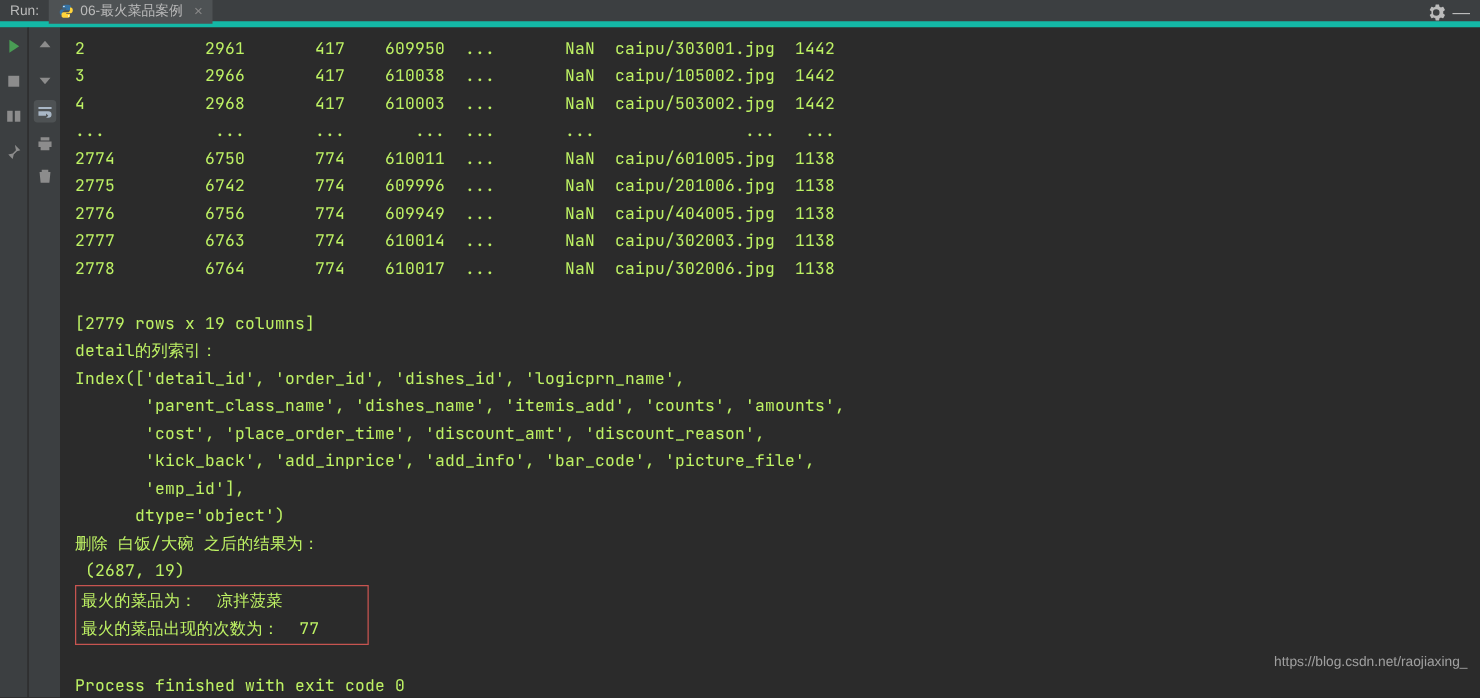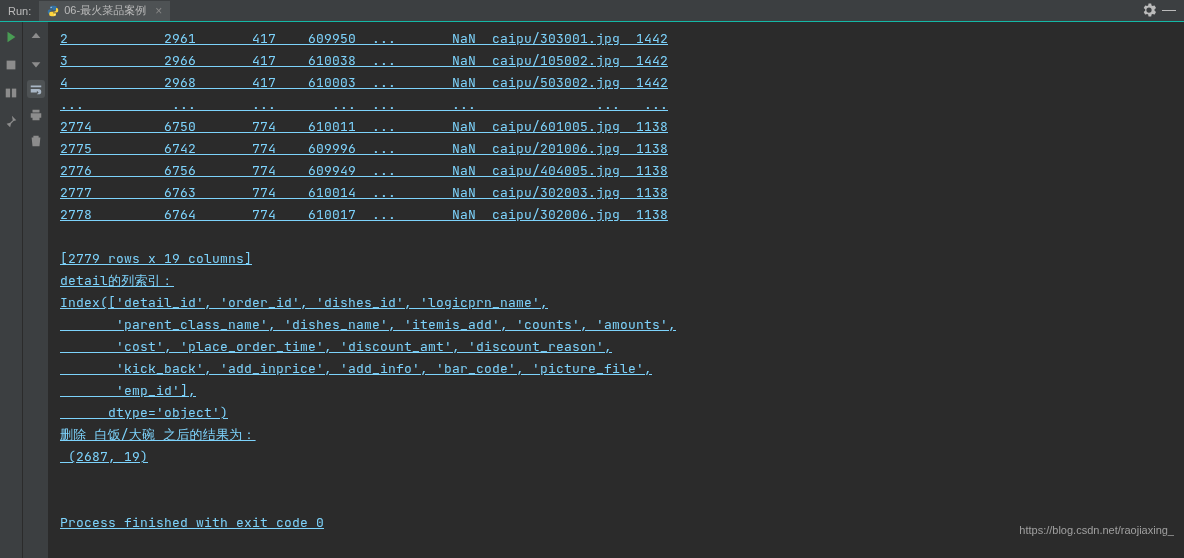--- a/index.html
+++ b/index.html
@@ -1,33 +1,33 @@
 <!DOCTYPE html>
 <html><head>
 <meta charset="utf-8">
 <style>
 * { margin:0; padding:0; box-sizing:border-box; }
 body { background:#2b2b2b; font-family:"Segoe UI",Arial,sans-serif; color:#a9b7c6; width:1184px; height:558px; overflow:hidden; position:relative; }
-.top-bar { height:22px; background:#3c3f41; display:flex; align-items:center; border-bottom:1px solid #14b8a6; }
+.top-bar { height:22px; background:#3c3f41; display:flex; align-items:center; border-bottom:5px solid #14b8a6; }
 .run-label { color:#bbbbbb; font-size:11px; padding:0 8px; }
 .tab { display:flex; align-items:center; gap:5px; background:#4e5254; padding:2px 8px; height:20px; border-top:0; }
 .py-icon { width:12px; height:12px; }
 .tab-title { color:#bbbbbb; font-size:11px; }
 .close-x { color:#888; font-size:12px; margin-left:4px; }
 .right-gear { position:absolute; right:28px; top:3px; color:#bbbbbb; }
 .right-min { position:absolute; right:8px; top:1px; color:#bbbbbb; font-size:14px; }
 .gear-svg { width:14px; height:14px; fill:#bbbbbb; }
 .body-area { display:flex; height:calc(558px - 22px); }
 .gutter-left { width:22px; background:#3c3f41; display:flex; flex-direction:column; align-items:center; padding-top:6px; gap:10px; }
 .gutter2 { width:26px; background:#3c3f41; display:flex; flex-direction:column; align-items:center; padding-top:6px; gap:8px; border-left:1px solid #2b2b2b; }
 .tool-ico { width:14px; height:14px; fill:#8c8c8c; }
 .tool-ico.green { fill:#499c54; }
 .tool-btn { width:18px; height:18px; display:flex; align-items:center; justify-content:center; cursor:pointer; }
 .tool-btn.hl { background:#4e5254; border-radius:3px; }
-.console { flex:1; background:#2b2b2b; padding:6px 12px 6px 12px; font-family:"JetBrains Mono","Consolas","DejaVu Sans Mono",monospace; font-size:13px; line-height:22px; white-space:pre; color:#7dd3fc; position:relative; overflow:hidden; letter-spacing:0.2px;text-decoration:underline; }
+.console { flex:1; background:#2b2b2b; padding:6px 12px 6px 12px; font-family:"JetBrains Mono","Consolas","DejaVu Sans Mono",monospace; font-size:13px; line-height:22px; white-space:pre; color:#bef264; position:relative; overflow:hidden; letter-spacing:0.2px; }
 .hl-box { border:1px solid #c75450; padding:1px 4px; display:inline-block; line-height:22px; }
 .watermark { position:absolute; right:10px; bottom:22px; font-size:11px; color:#ddd; opacity:0.65; font-family:Arial,sans-serif; }
 </style>
 </head>
 <body>
 
 <div class="top-bar">
   <span class="run-label">Run:</span>
   <div class="tab">
     <svg class="py-icon" viewBox="0 0 16 16">
@@ -110,18 +110,19 @@
 [2779 rows x 19 columns]
 detail的列索引：
 Index(['detail_id', 'order_id', 'dishes_id', 'logicprn_name',
        'parent_class_name', 'dishes_name', 'itemis_add', 'counts', 'amounts',
        'cost', 'place_order_time', 'discount_amt', 'discount_reason',
        'kick_back', 'add_inprice', 'add_info', 'bar_code', 'picture_file',
        'emp_id'],
       dtype='object')
 删除 白饭/大碗 之后的结果为：
  (2687, 19)
-</span><span>
+</span><span class="hl-box">最火的菜品为：  凉拌菠菜        
+最火的菜品出现的次数为：  77 </span><span>
 
 Process finished with exit code 0</span></div>
 </div>
 
 <div class="watermark">https://blog.csdn.net/raojiaxing_</div>
 
 </body></html>

